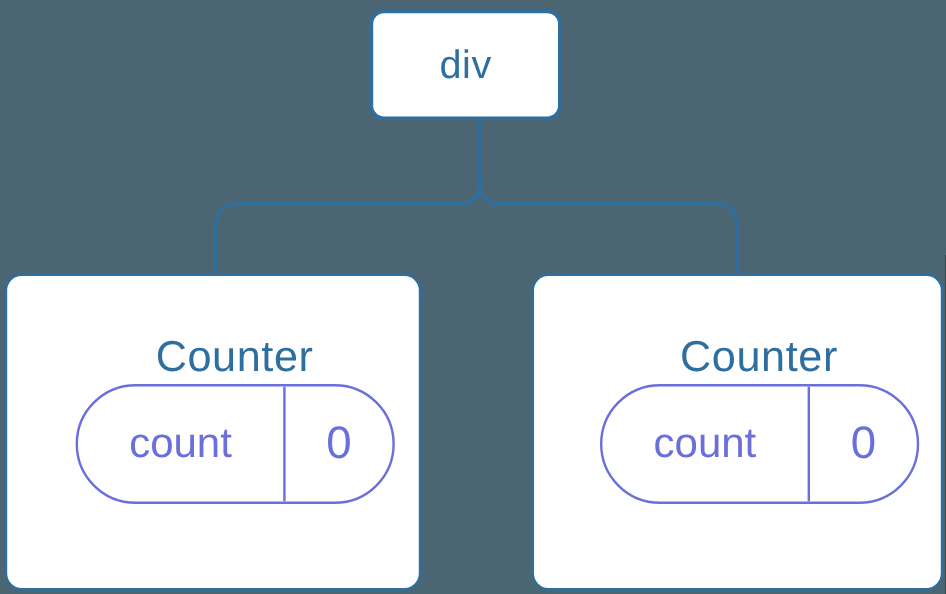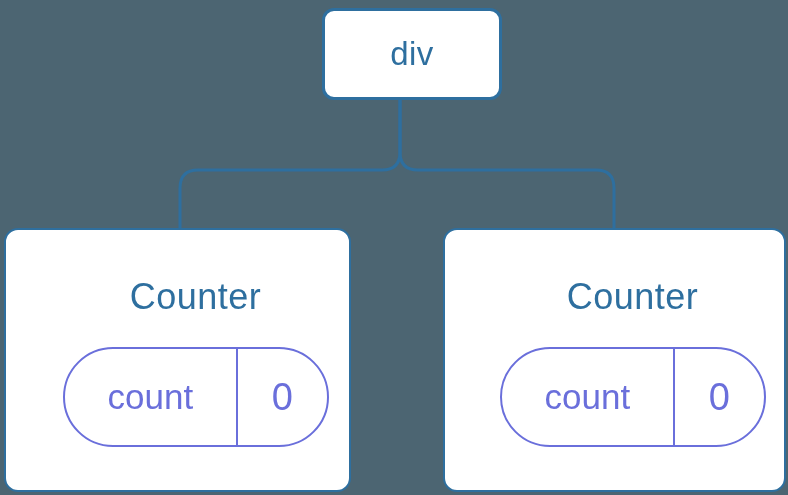--- a/index.html
+++ b/index.html
@@ -20,22 +20,22 @@
     background:var(--bg);
     overflow:hidden;
   }
   .connector{
     position:absolute;
     left:0;top:0;
     width:788px;height:495px;
   }
   .root-node{
     position:absolute;
-    left:322px;top:8px;
-    width:180px;height:92px;
+    left:308px;top:8px;
+    width:160px;height:92px;
     background:var(--node-fill);
     border:3px solid var(--steel);
     border-radius:12px;
     box-sizing:border-box;
     display:flex;align-items:center;justify-content:center;
   }
   .root-label{
     color:var(--steel);
     font-size:33px;
     font-weight:500;
@@ -59,21 +59,20 @@
   .card-title{
     margin-top:44px;
     height:46px;
     line-height:46px;
     color:var(--steel);
     font-size:36px;
     font-weight:500;
     letter-spacing:0.5px;
   }
   .pill{
-    margin-top:27px;
     width:266px;
     height:100px;
     border:2px solid var(--indigo);
     border-radius:60px;
     box-sizing:border-box;
     display:flex;
     align-items:stretch;
     overflow:hidden;
   }
   .pill-key{

